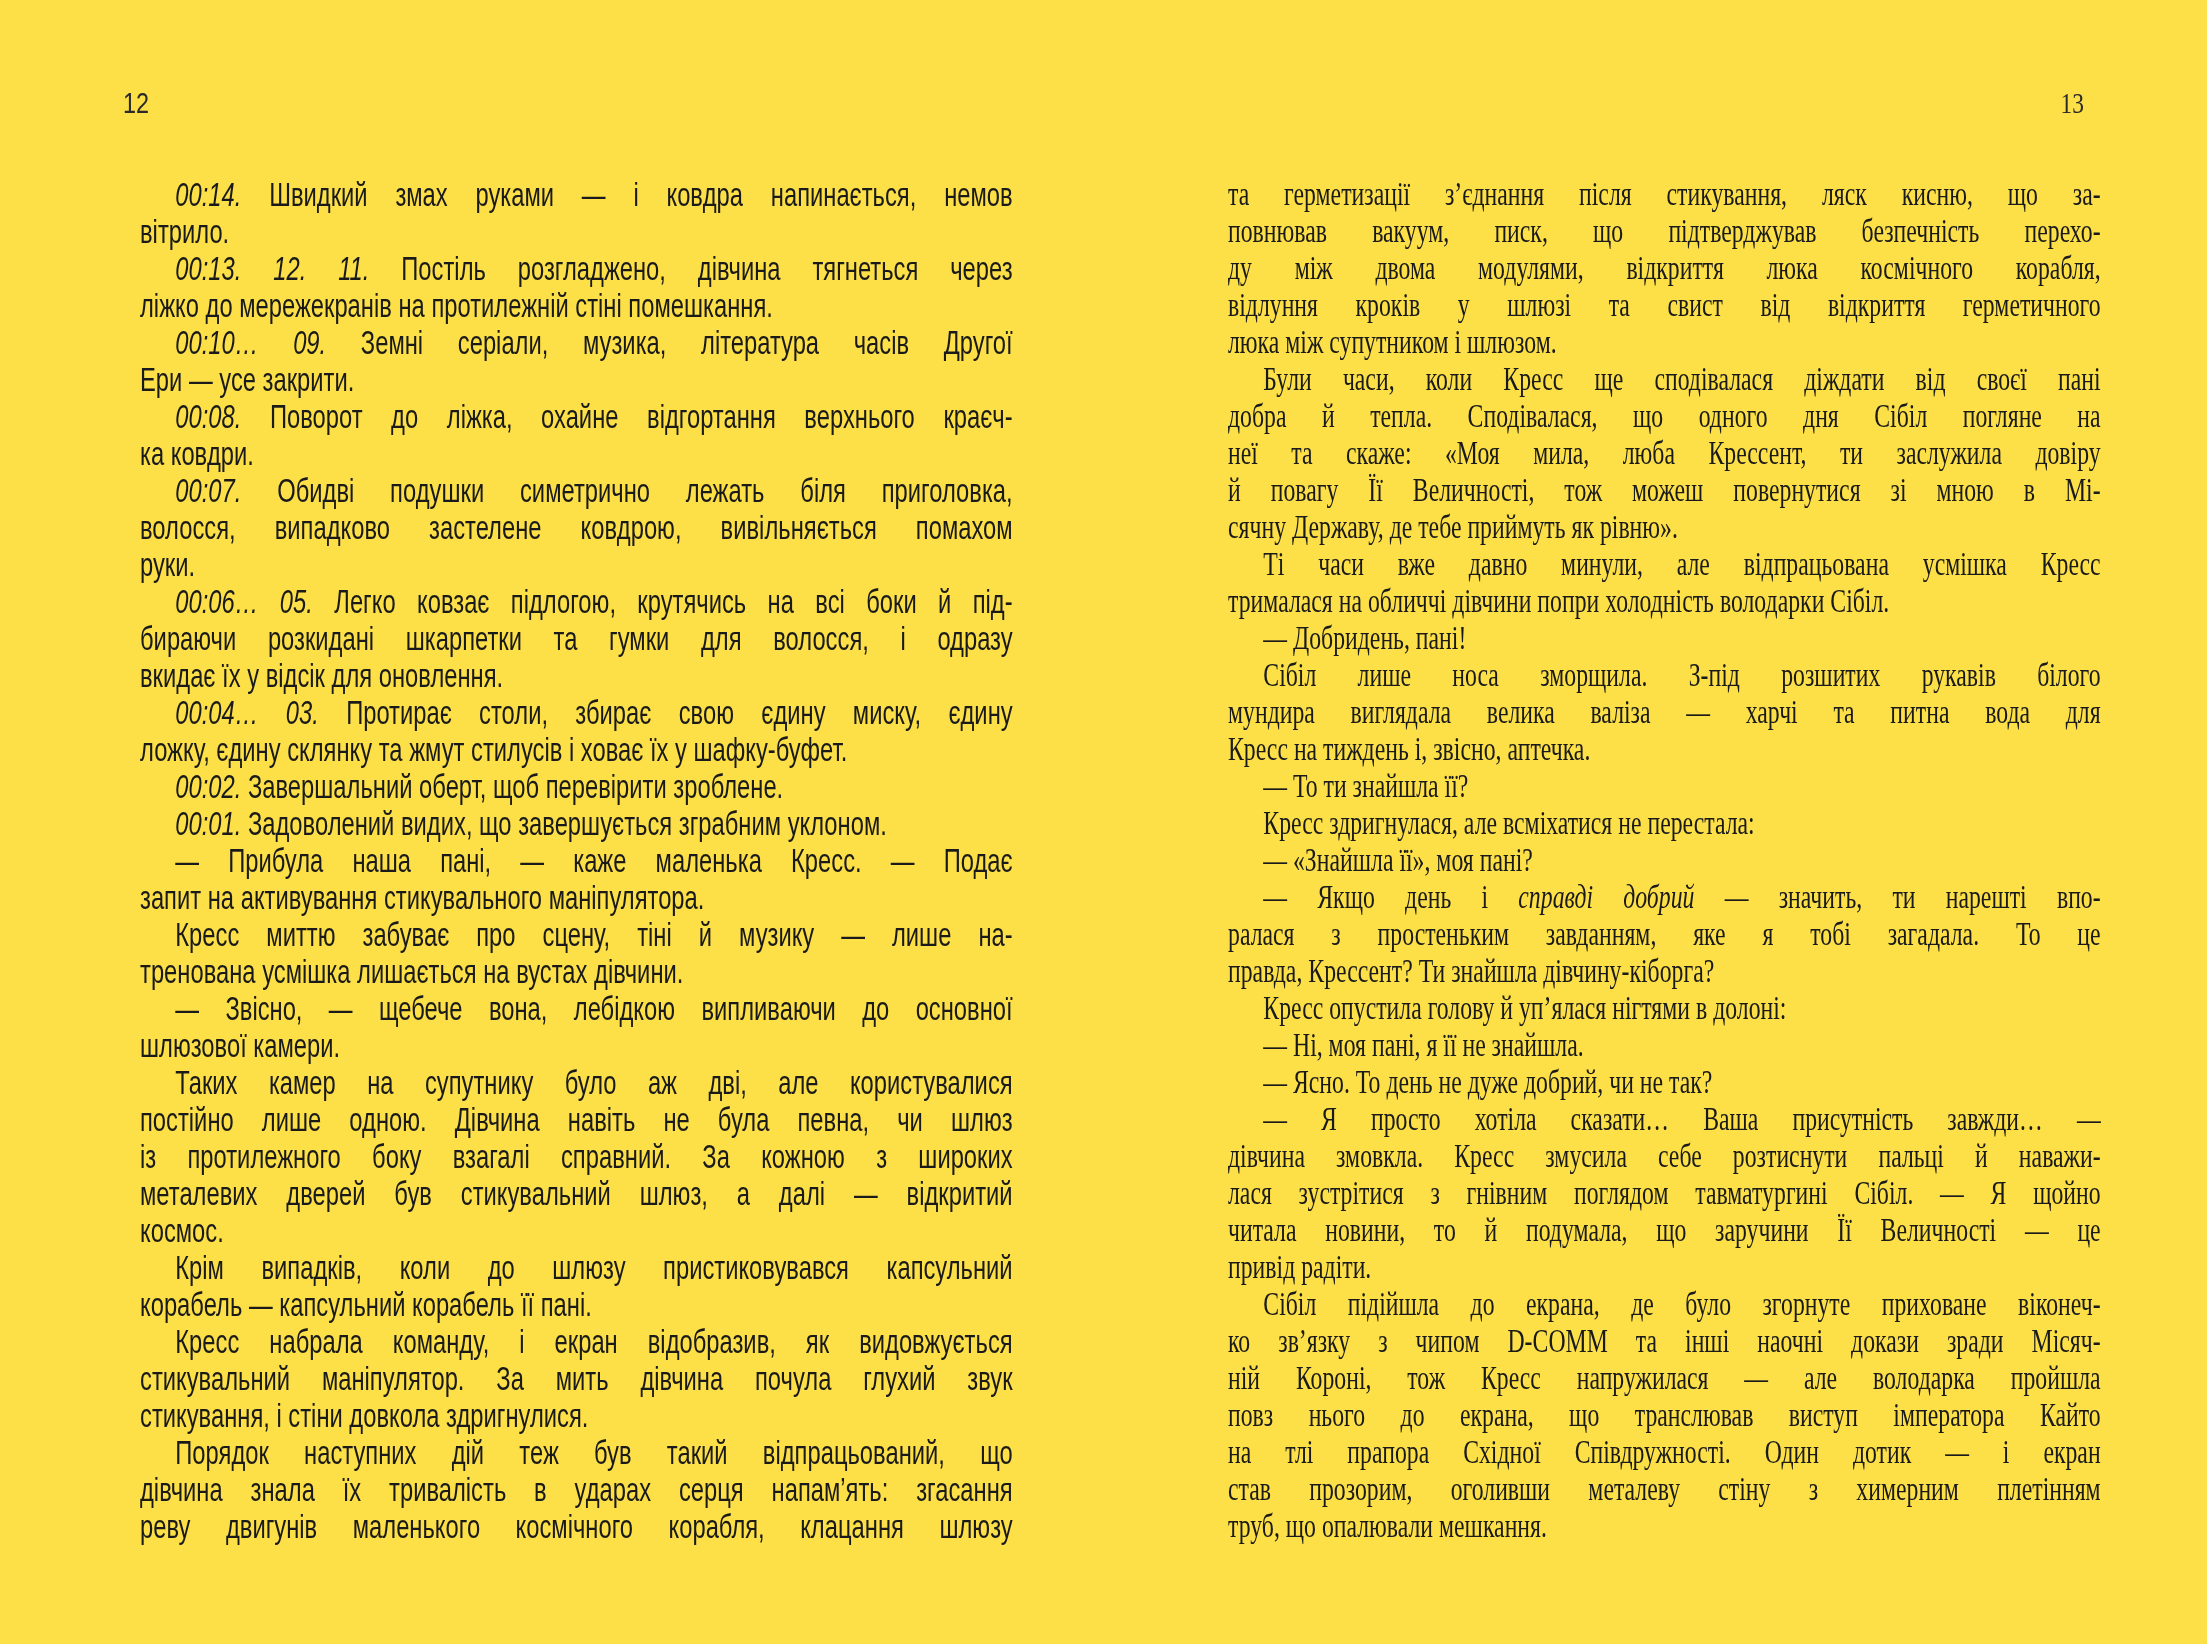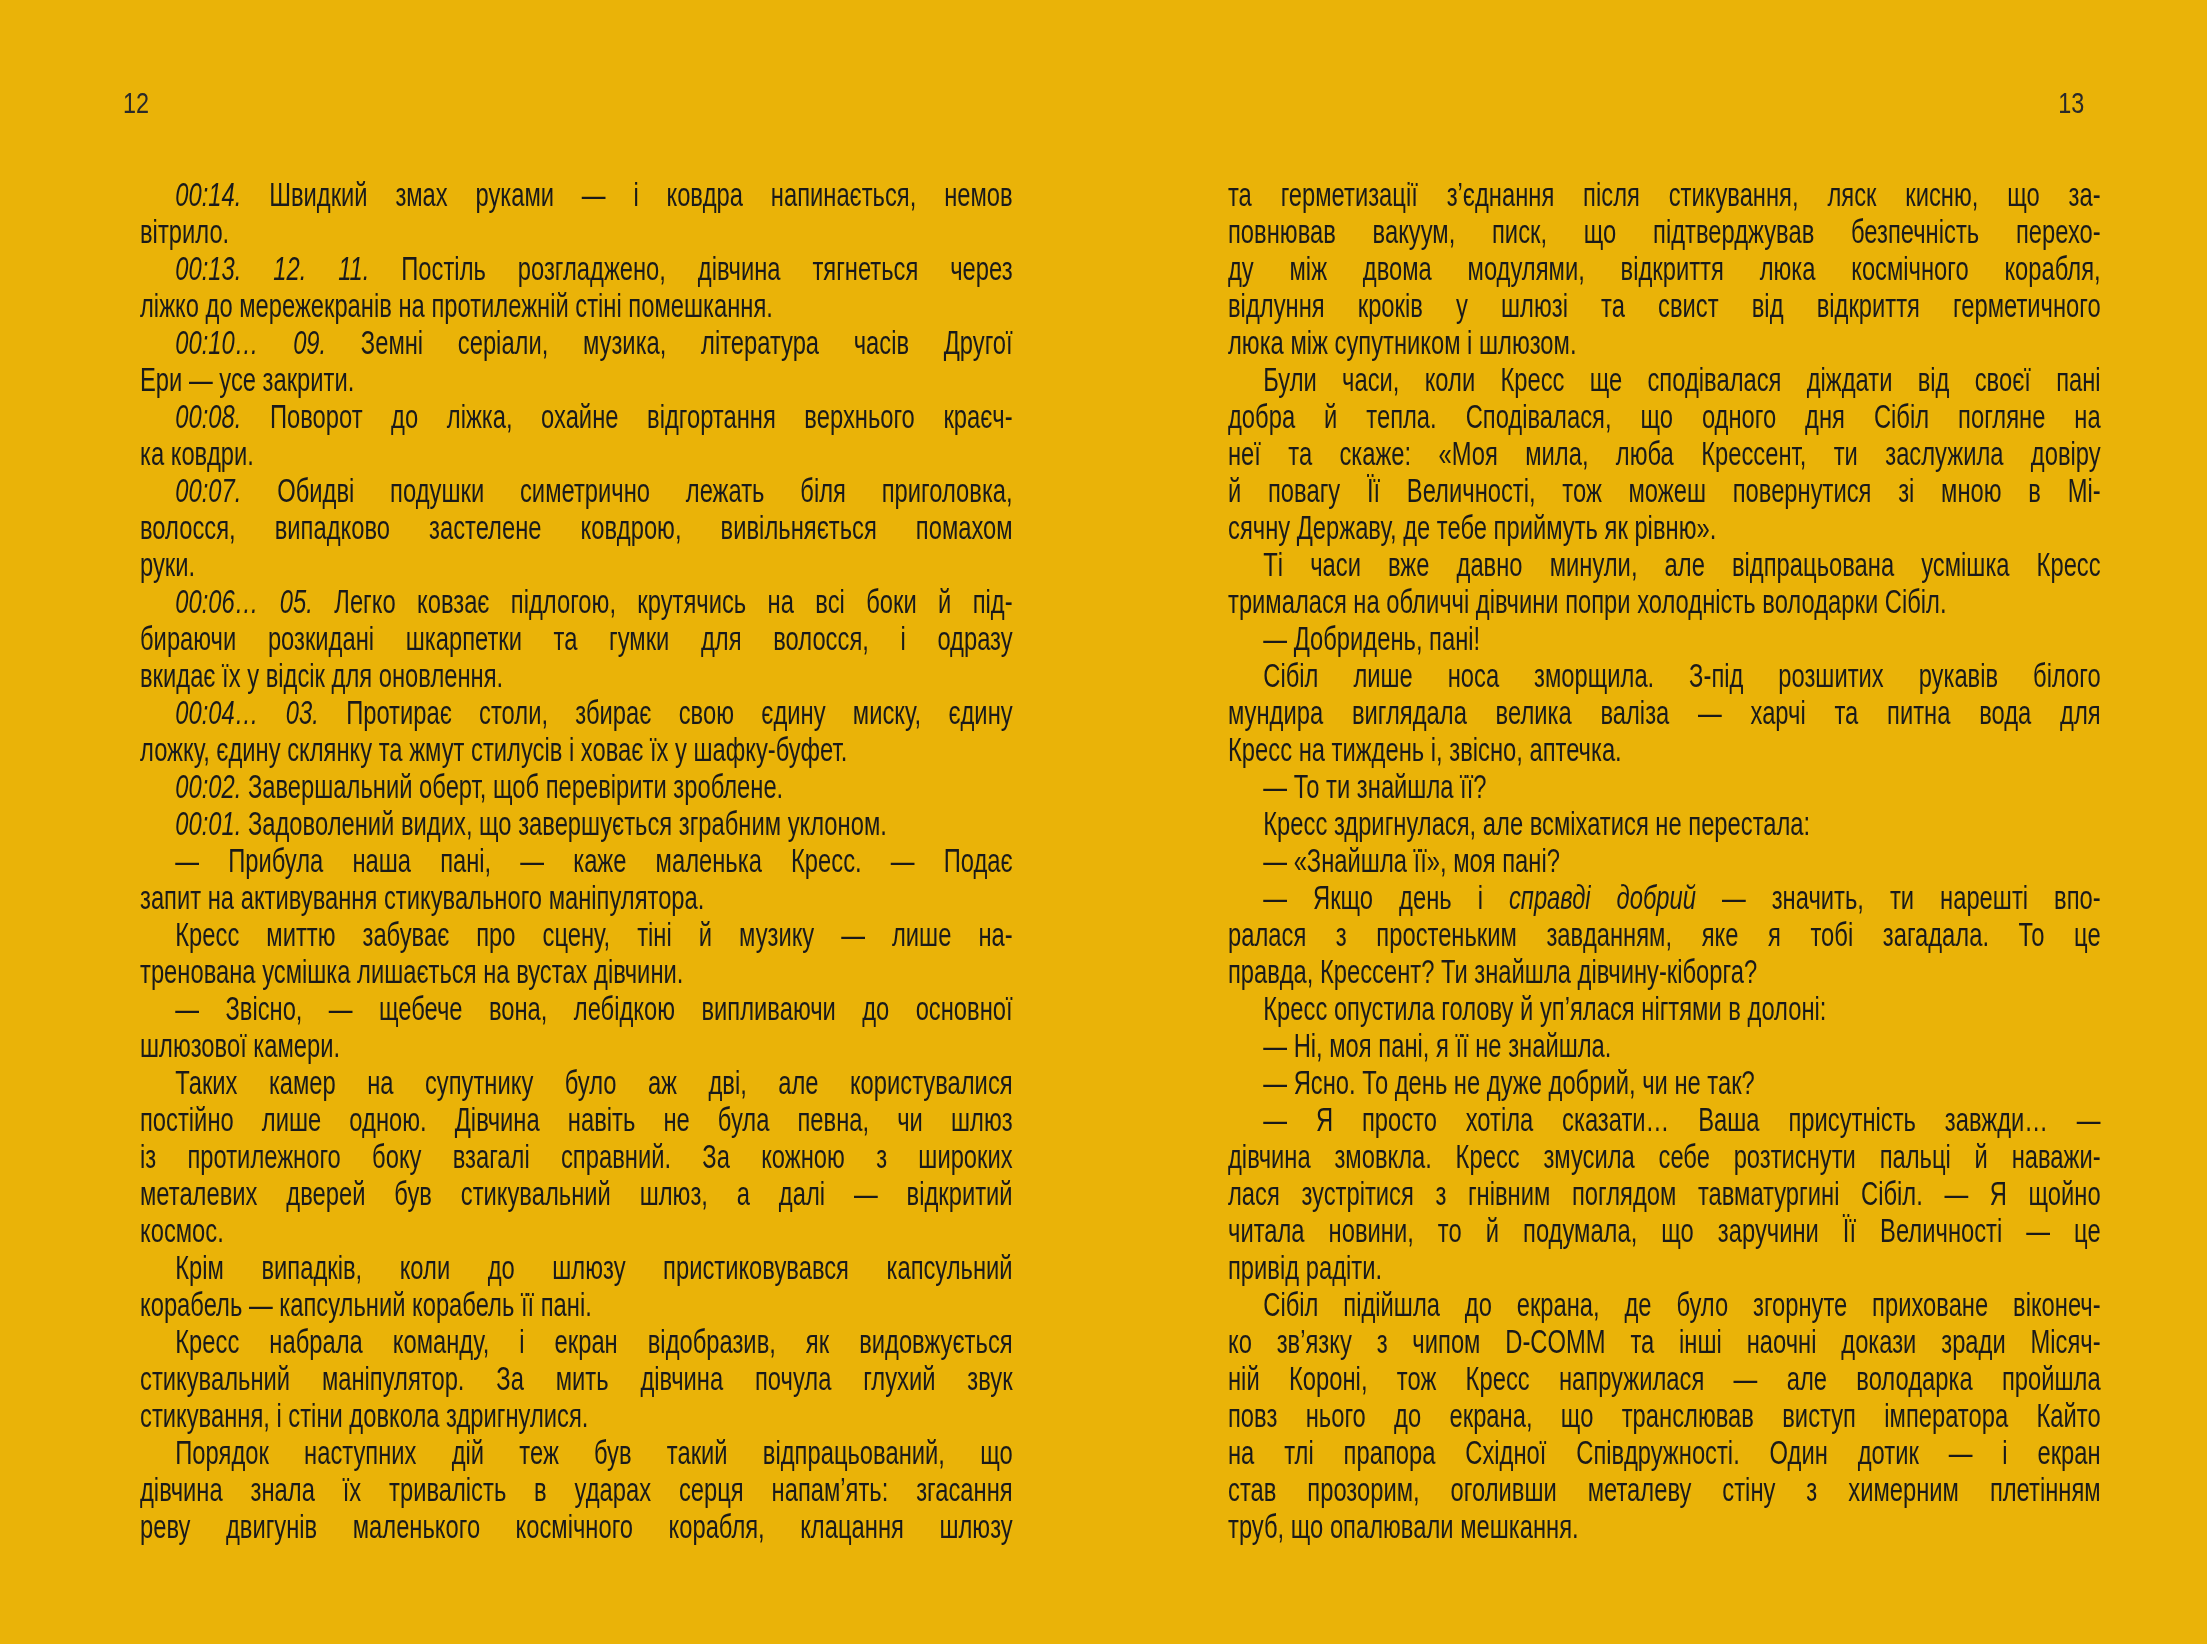--- a/index.html
+++ b/index.html
@@ -8,30 +8,30 @@
     width: 2207px;
     height: 1645px;
     overflow: hidden;
     background: #ffffff;
     font-family: "Liberation Sans", "DejaVu Sans", sans-serif;
   }
   .spread {
     position: relative;
     width: 2207px;
     height: 1645px;
-    background: #eab308;
+    background: #fde047;
   }
   .page {
     position: absolute;
     top: 0;
     width: 873px;
     height: 1645px;
   }
   .page.left  { left: 123px; }
-  .page.right { left: 1211px; }
+  .page.right { left: 1211px; font-family: Liberation Serif, serif; }
 
   .pagenum {
     position: absolute;
     top: 86px;
     font-size: 30px;
     color: #2a2a2a;
     transform: scaleX(0.78);
   }
   .pagenum-left  { left: 0;  transform-origin: 0 50%; }
   .pagenum-right { right: 0; transform-origin: 100% 50%; }

